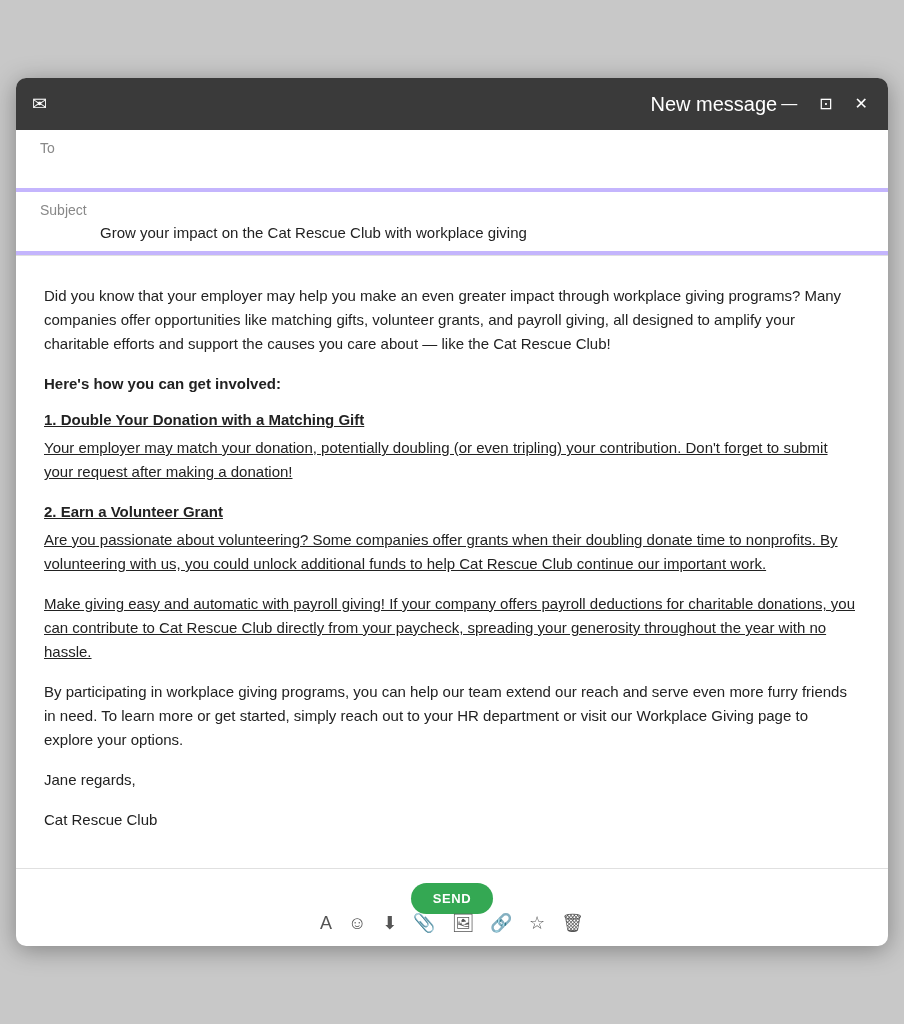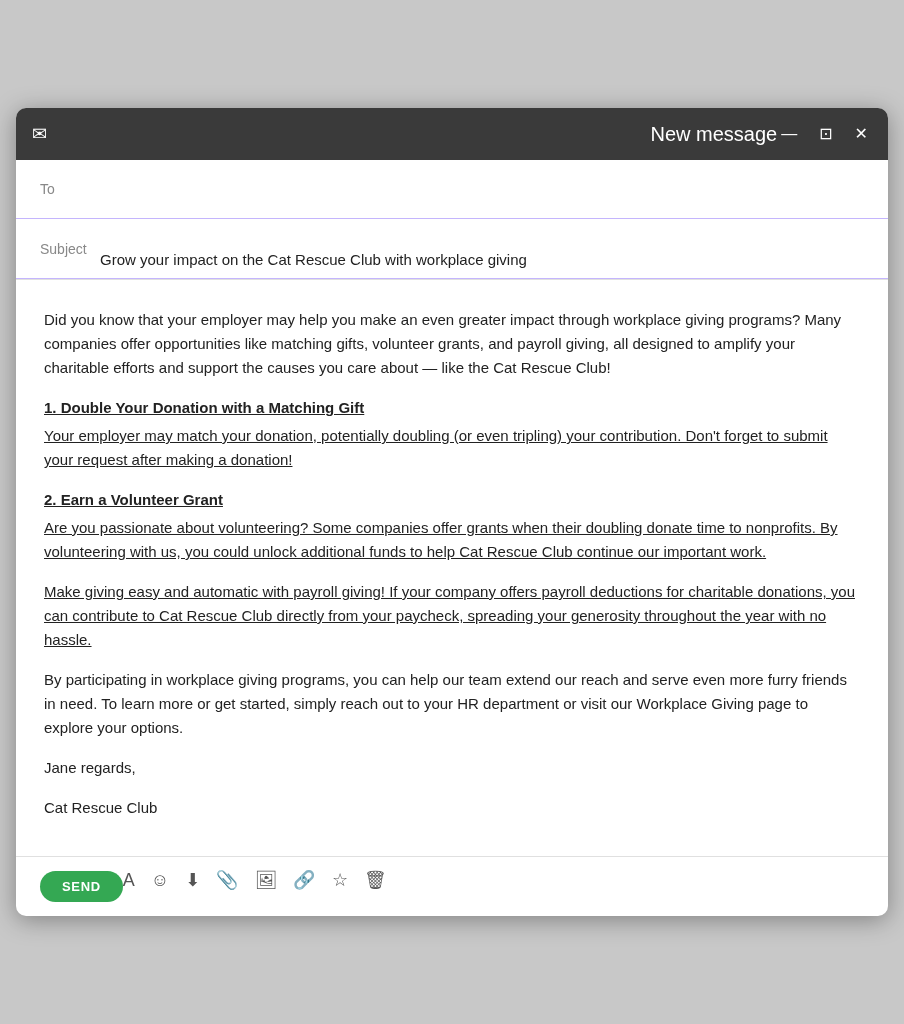--- a/index.html
+++ b/index.html
@@ -48,23 +48,22 @@
       background: none;
       border: none;
       line-height: 1;
       padding: 2px 4px;
     }
     .header-fields {
       border-bottom: 1px solid #e0e0e0;
     }
     .field-row {
       display: flex;
-      align-items: center;
       padding: 10px 24px;
-      border-bottom: 1px solid #c4b5fd;
+      border-bottom: 4px solid #c4b5fd;
     }
     .field-label {
       color: #888888;
       font-size: 14px;
       min-width: 60px;
     }
     .field-input {
       flex: 1;
       font-size: 14px;
       color: #333333;
@@ -94,22 +93,23 @@
       font-weight: bold;
       margin-bottom: 4px;
     }
     .body-area .item-block {
       margin-bottom: 16px;
       text-decoration: underline;
     }
     .footer-bar {
       border-top: 1px solid #e0e0e0;
       display: flex;
-      align-items: flex-start;
+      align-items: center;
       padding: 14px 24px;
+      flex-direction: column;
     }
     .send-btn {
       background: #34a853;
       color: #ffffff;
       border: none;
       border-radius: 20px;
       padding: 8px 22px;
       font-size: 13px;
       font-weight: bold;
       letter-spacing: 0.05em;
@@ -148,20 +148,21 @@
       <input class="field-input" type="text" value="" style="">
     </div>
     <div class="field-row">
       <span class="field-label">Subject</span>
       <span class="field-input subject-value">Grow your impact on the Cat Rescue Club with workplace giving</span>
     </div>
   </div>
 
   <div class="body-area">
     <p>Did you know that your employer may help you make an even greater impact through workplace giving programs? Many companies offer opportunities like matching gifts, volunteer grants, and payroll giving, all designed to amplify your charitable efforts and support the causes you care about — like the Cat Rescue Club!</p>
+    <p class="section-header">Here's how you can get involved:</p>
 
     <div class="item-block">
       <p class="item-title">1. Double Your Donation with a Matching Gift</p>
       <p>Your employer may match your donation, potentially doubling (or even tripling) your contribution. Don't forget to submit your request after making a donation!</p>
     </div>
 
     <div class="item-block">
       <p class="item-title">2. Earn a Volunteer Grant</p>
       <p>Are you passionate about volunteering? Some companies offer grants when their doubling donate time to nonprofits. By volunteering with us, you could unlock additional funds to help Cat Rescue Club continue our important work.</p>
     </div>

